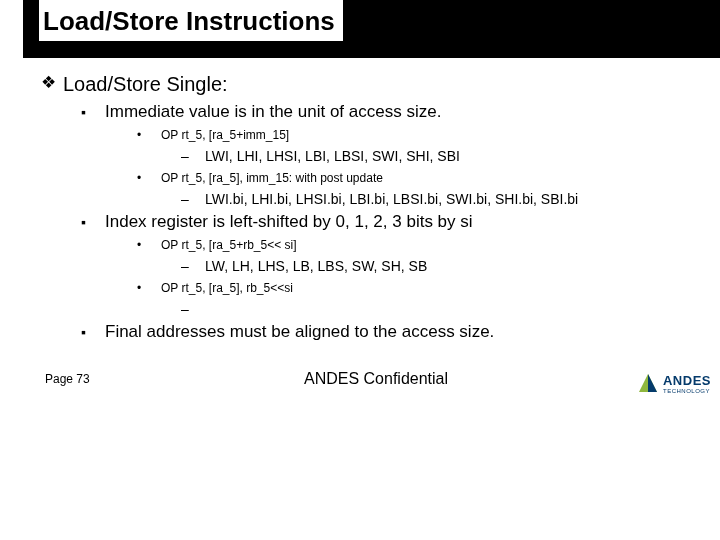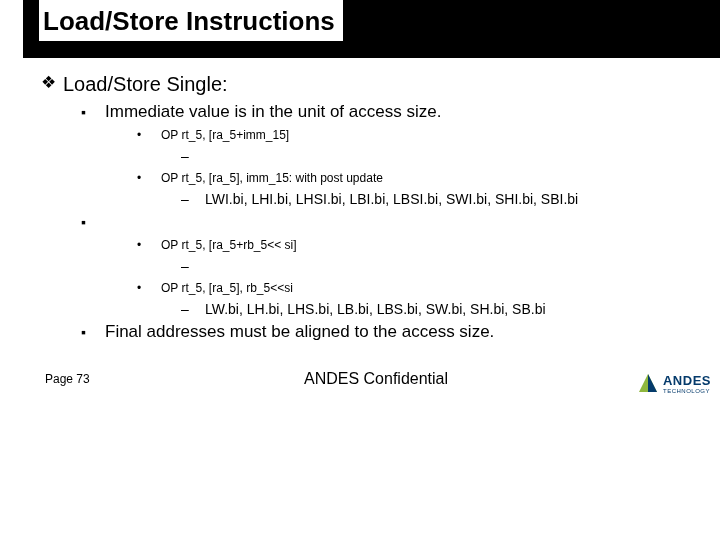--- a/index.html
+++ b/index.html
@@ -71,50 +71,52 @@
       <span class="bullet">▪</span>
       <span class="text">Immediate value is in the unit of access size.</span>
     </div>
 
     <div class="lvl2">
       <span class="bullet">•</span>
       <span class="text">OP   rt_5, [ra_5+imm_15]</span>
     </div>
     <div class="lvl3">
       <span class="bullet">–</span>
+      <span class="text">LWI, LHI, LHSI, LBI, LBSI, SWI, SHI, SBI</span>
     </div>
 
     <div class="lvl2">
       <span class="bullet">•</span>
       <span class="text">OP   rt_5, [ra_5], imm_15: with post update</span>
     </div>
     <div class="lvl3">
       <span class="bullet">–</span>
       <span class="text">LWI.bi, LHI.bi, LHSI.bi, LBI.bi, LBSI.bi, SWI.bi, SHI.bi, SBI.bi</span>
     </div>
 
     <div class="lvl1">
       <span class="bullet">▪</span>
+      <span class="text">Index register is left-shifted by 0, 1, 2, 3 bits by si</span>
     </div>
 
     <div class="lvl2">
       <span class="bullet">•</span>
       <span class="text">OP   rt_5, [ra_5+rb_5&lt;&lt; si]</span>
     </div>
     <div class="lvl3">
       <span class="bullet">–</span>
+      <span class="text">LW, LH, LHS, LB, LBS, SW, SH, SB</span>
     </div>
 
     <div class="lvl2">
       <span class="bullet">•</span>
       <span class="text">OP   rt_5, [ra_5], rb_5&lt;&lt;si</span>
     </div>
     <div class="lvl3">
       <span class="bullet">–</span>
-      <span class="text">LW.bi, LH.bi, LHS.bi, LB.bi, LBS.bi, SW.bi, SH.bi, SB.bi</span>
     </div>
 
     <div class="lvl1">
       <span class="bullet">▪</span>
       <span class="text">Final addresses must be aligned to the access size.</span>
     </div>
 
   </div>
 
   <div class="footer">

